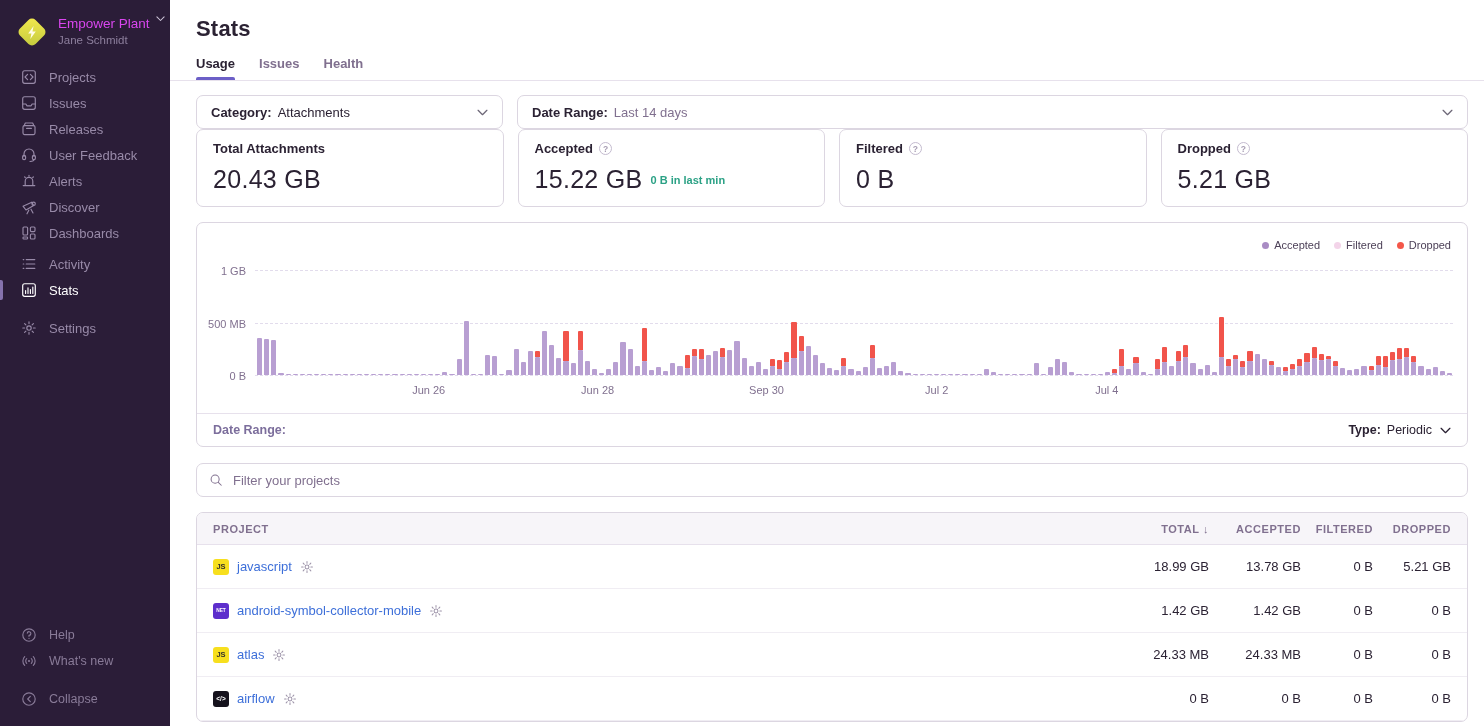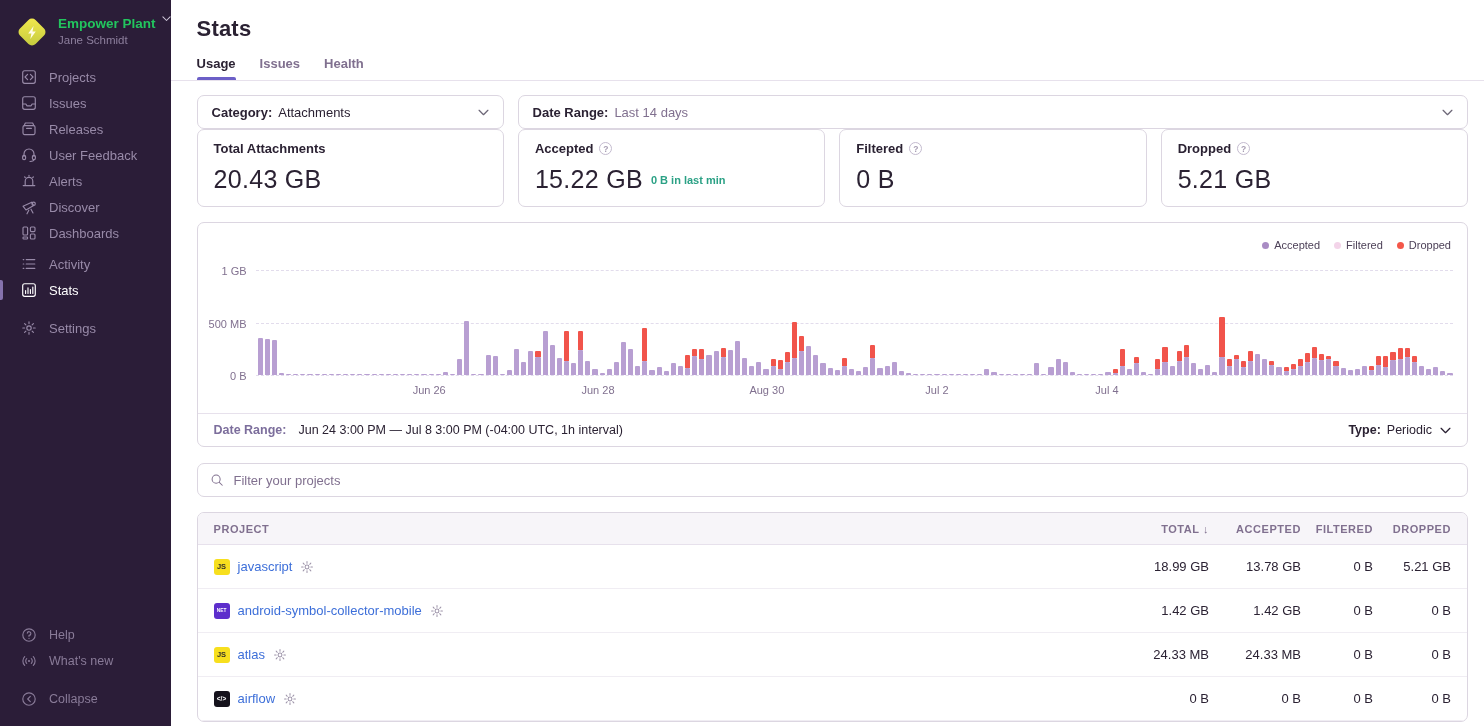--- a/index.html
+++ b/index.html
@@ -5,21 +5,21 @@
   * { box-sizing: border-box; }
   body { margin:0; font-family:"Liberation Sans", sans-serif; color:#2b2233; background:#fff; }
   .app { width:1484px; height:726px; display:flex; overflow:hidden; background:#fff; }
 
   
   .sidebar { flex:0 0 170px; background:#2b1d38; display:flex; flex-direction:column; padding:16px 0 14px; }
   .org { display:flex; align-items:flex-start; gap:11px; padding-left:17px; margin-bottom:17px; cursor:pointer; }
   .logo { width:30px; height:30px; position:relative; flex:none; margin-top:1px; }
   .logo .diamond { position:absolute; inset:4px; background:linear-gradient(135deg,#f3e94e,#c3ca3e); border-radius:5px; transform:rotate(45deg); }
   .logo .bolt { position:absolute; inset:0; display:flex; align-items:center; justify-content:center; color:#fffce6; }
-  .org-text .name { color:#22c55e; font-weight:bold; font-size:13.5px; display:flex; align-items:flex-start; gap:6px; white-space:nowrap; }
+  .org-text .name { color:#d946ef; font-weight:normal; font-size:13.5px; display:flex; align-items:flex-start; gap:6px; white-space:nowrap; }
   .org-text .user { color:#8d7f9d; font-size:11.5px; margin-top:3px; }
   .org-text .chev { width:9px; color:#cfc7da; display:flex; }
   .nav { display:flex; flex-direction:column; }
   .nav-item { display:flex; align-items:center; gap:12px; height:26px; padding-left:21px; color:#988aa8; font-size:13px; cursor:pointer; position:relative; white-space:nowrap; }
   .nav-item .icon { width:16px; height:16px; flex:none; display:flex; }
   .nav-item.active { color:#fff; }
   .nav-item.active::before { content:''; position:absolute; left:0; top:3px; bottom:3px; width:3px; background:#8572ad; border-radius:0 2px 2px 0; }
   .nav-item.gap-before { margin-top:12px; }
   .nav-secondary { margin-top:5px; }
   .nav-footer { margin-top:auto; }
@@ -889,28 +889,27 @@
               </span>
               <span class="bar">
                 <i class="a" style="height: 4.2px;"></i>
               </span>
               <span class="bar">
                 <i class="a" style="height: 2.1px;"></i>
               </span>
             </div>
             <span class="xtick" style="left: 14.5%;">Jun 26</span>
             <span class="xtick" style="left: 28.6%;">Jun 28</span>
-            <span class="xtick" style="left: 42.7%;">Aug 30</span>
+            <span class="xtick" style="left: 42.7%;">Sep 30</span>
             <span class="xtick" style="left: 56.9%;">Jul 2</span>
             <span class="xtick" style="left: 71.1%;">Jul 4</span>
           </div>
         <div class="chart-footer">
           <div class="cf-left">
             <span class="cf-label">Date Range:</span>
-            <span class="cf-value">Jun 24 3:00 PM — Jul 8 3:00 PM (-04:00 UTC, 1h interval)</span>
           </div>
           <div class="cf-right">
             <span class="cf-type-label">Type:</span>
             <span>Periodic</span>
             <span class="chev-down" style="margin-left:2px;color:#2b2233;">
               <svg class="ln" viewBox="0 0 10 6">
                   <path d="M1 1l4 4 4-4"></path>
                 </svg>
             </span>
           </div>

